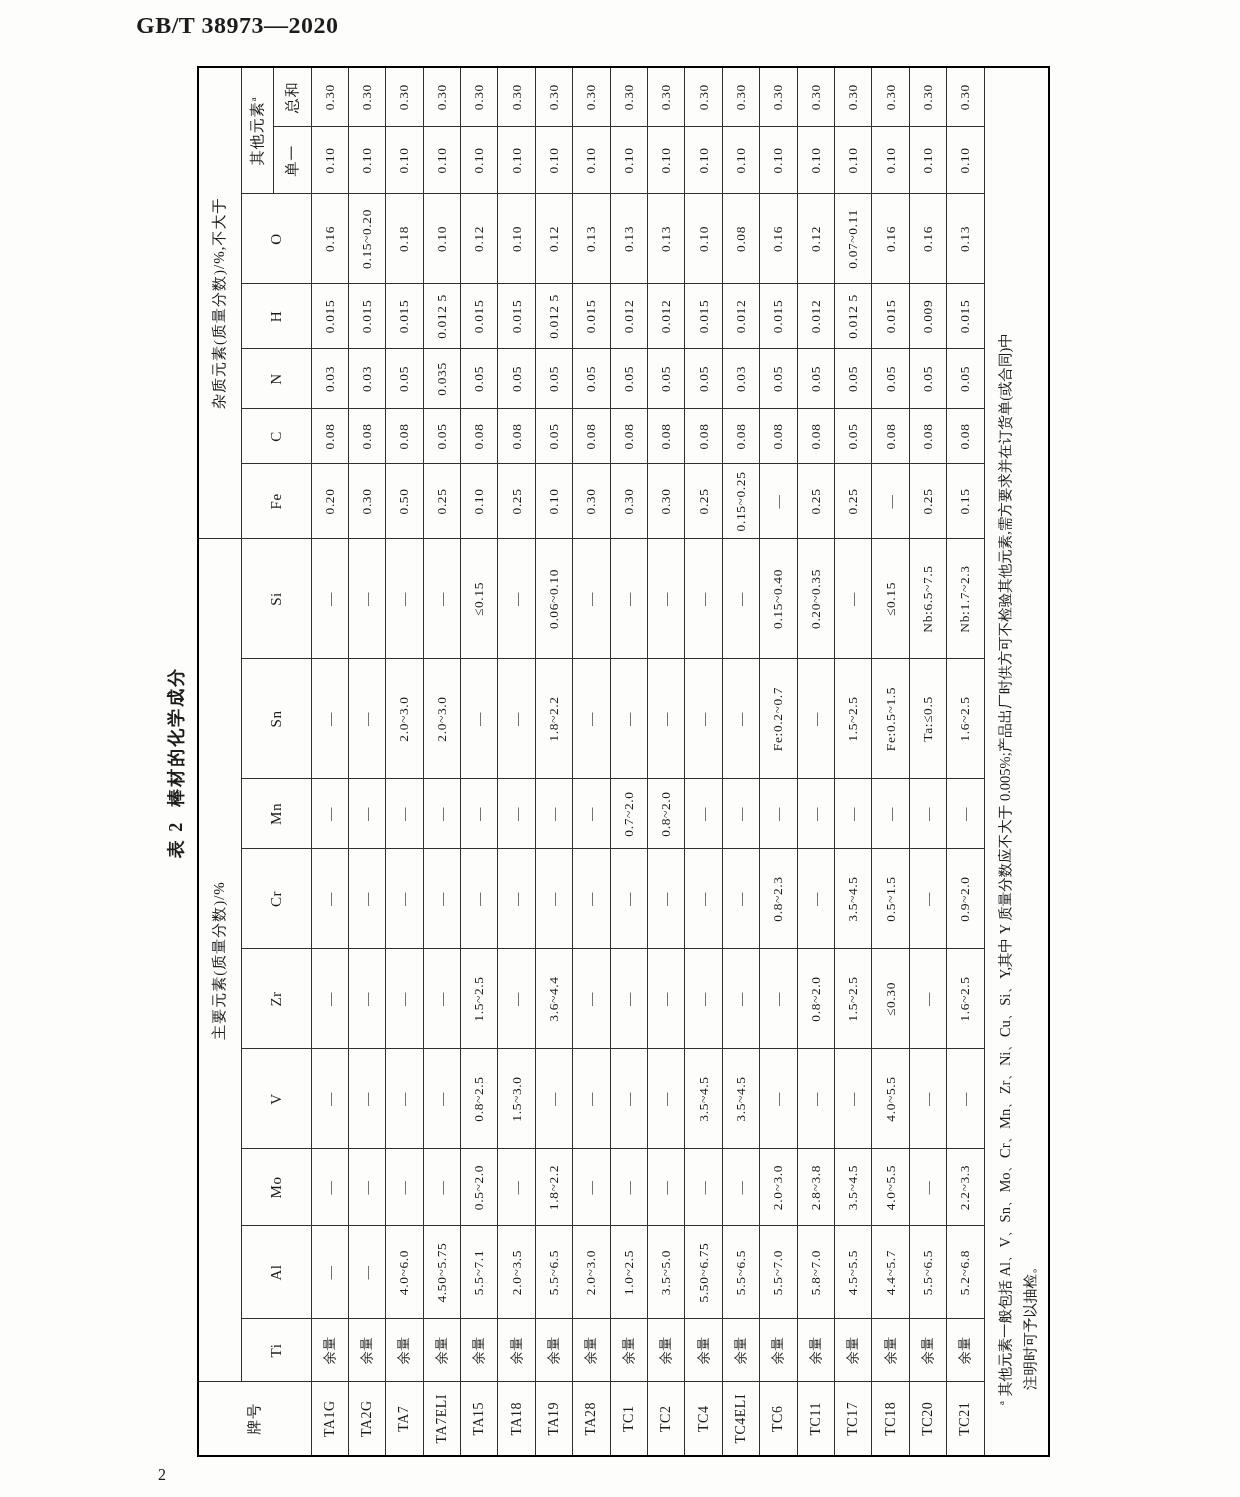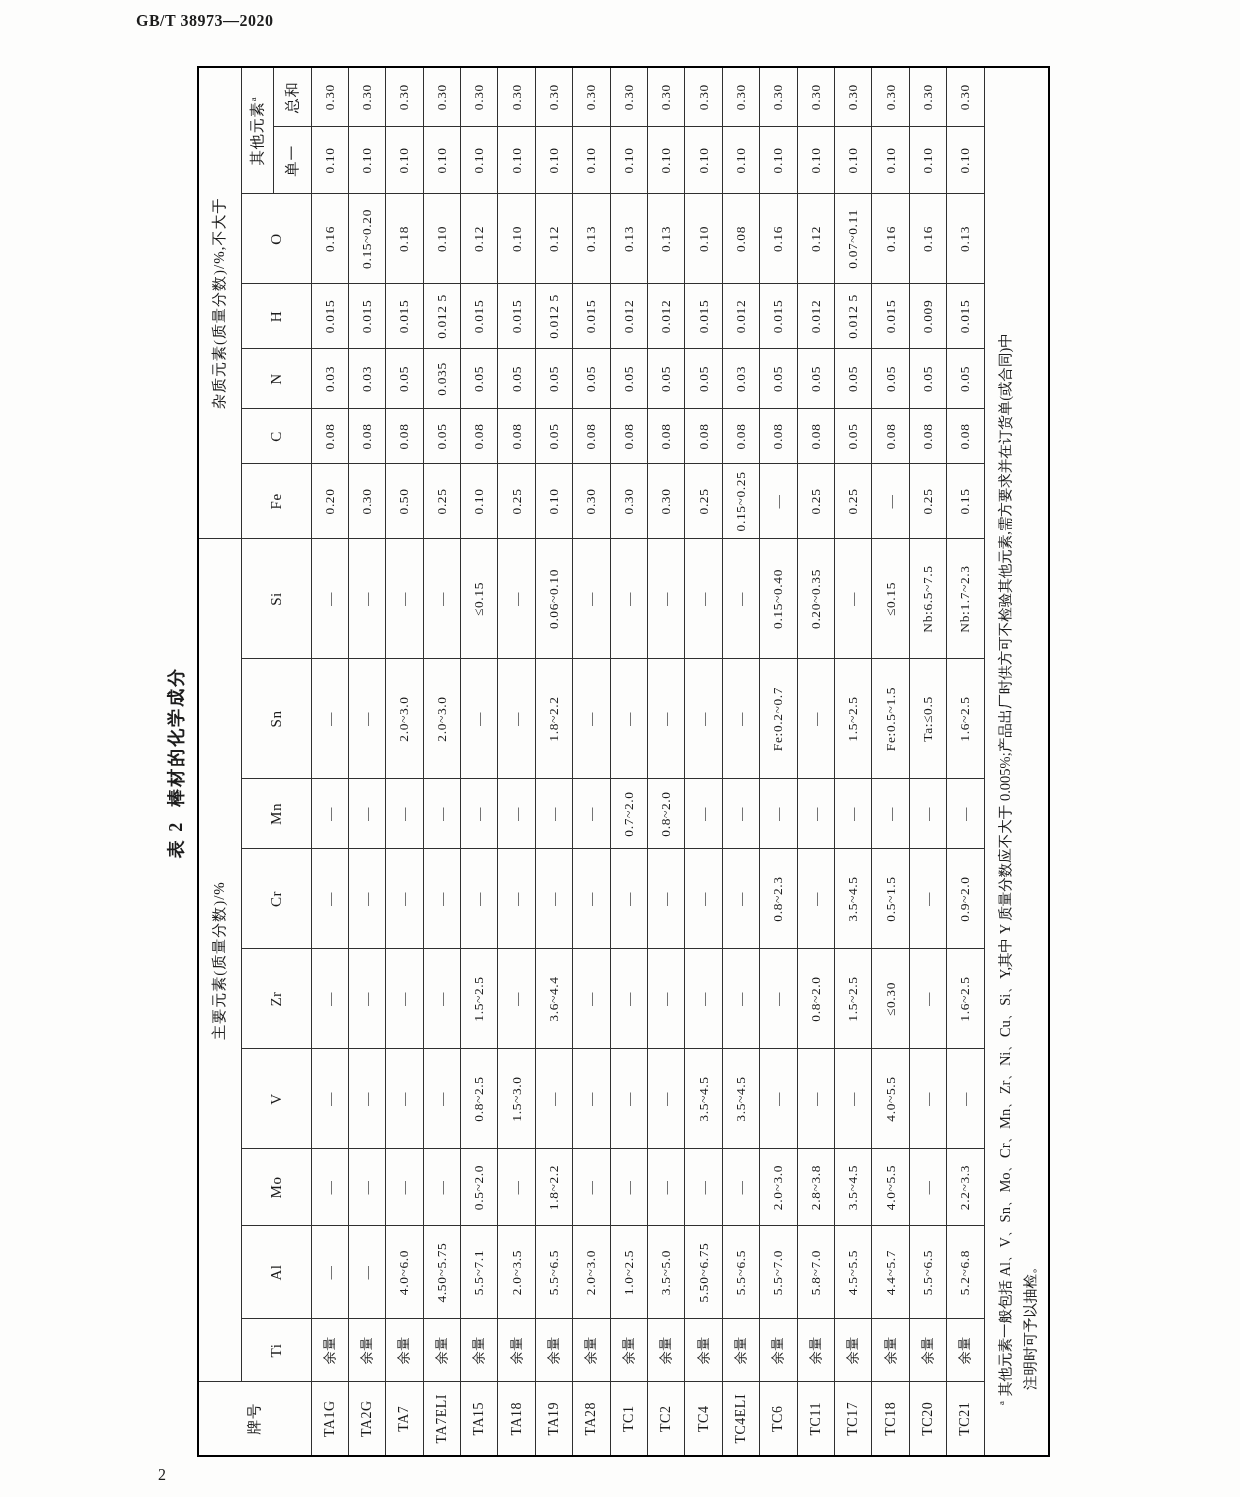--- a/index.html
+++ b/index.html
@@ -1,20 +1,20 @@
 <!DOCTYPE html>
 <html><head>
 <meta charset="utf-8">
 <style>
   html,body { margin:0; padding:0; }
   body { width:1240px; height:1497px; background:#ffffff; overflow:hidden;
          font-family:"Liberation Serif","DejaVu Serif",serif; color:#1c1c1c; }
   .page { position:relative; width:1240px; height:1497px; background:#fdfdfc; }
 
-  .doc-header { position:absolute; left:136px; top:12px; font-size:16px; font-weight:bold;
+  .doc-header { position:absolute; left:136px; top:12px; font-size:24px; font-weight:bold;
                 letter-spacing:0.5px;text-align:right; }
 
   .page-number { position:absolute; left:158px; top:1466px; font-size:16px; }
 
   
   .rotated-wrap { position:absolute; left:-93px; top:316px; width:1389px; height:893px;
                   transform:rotate(-90deg); }
 
   .table-title { height:42px; display:flex; align-items:center; justify-content:center;
                  font-size:18px; font-weight:bold; letter-spacing:2px; }

